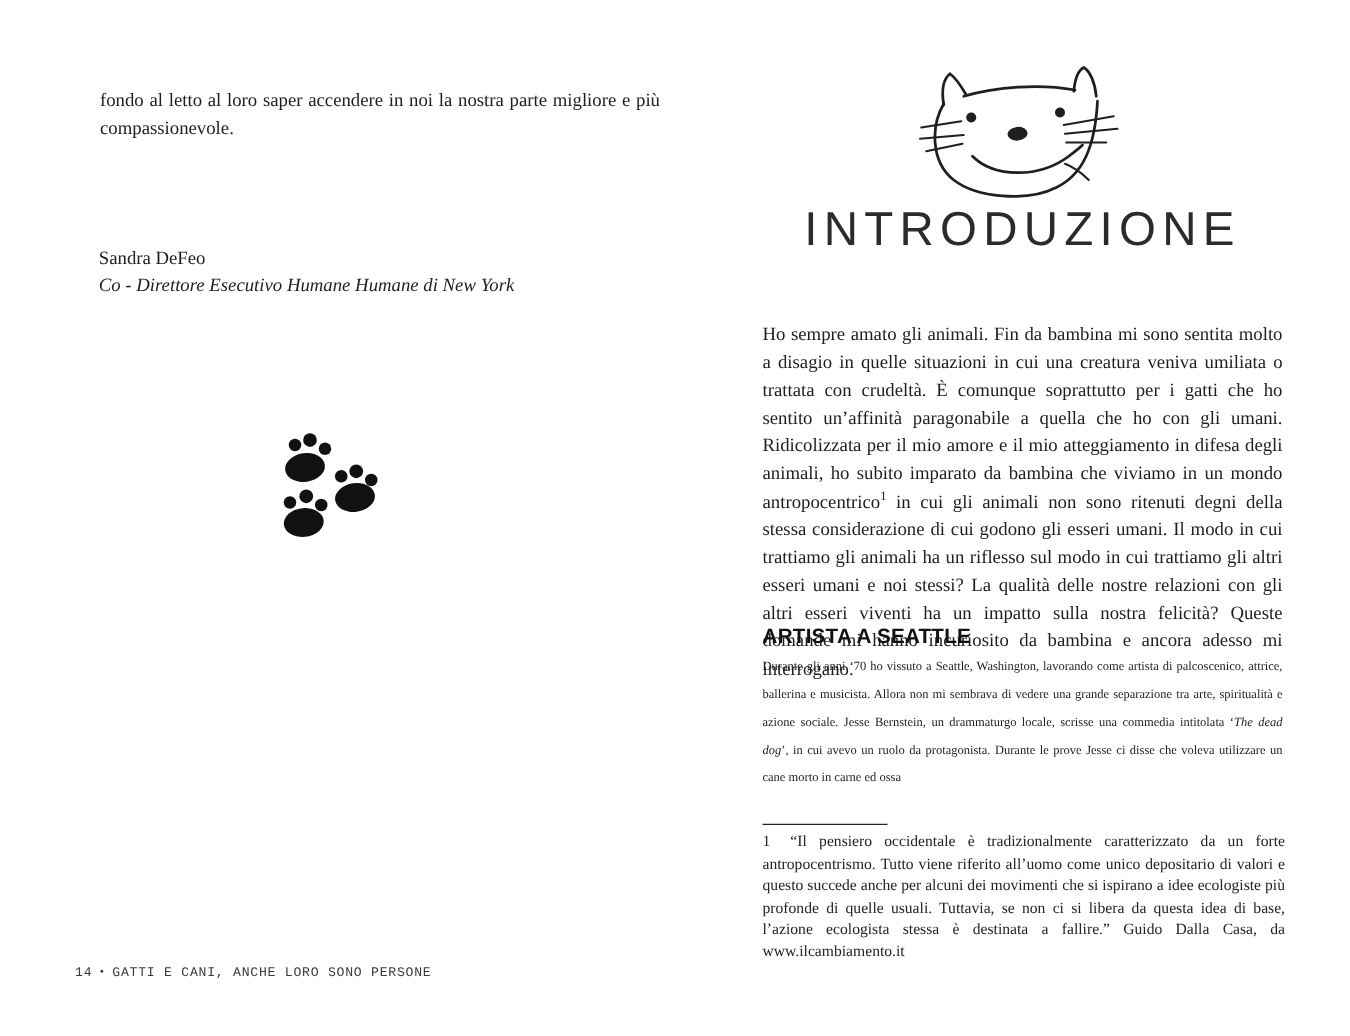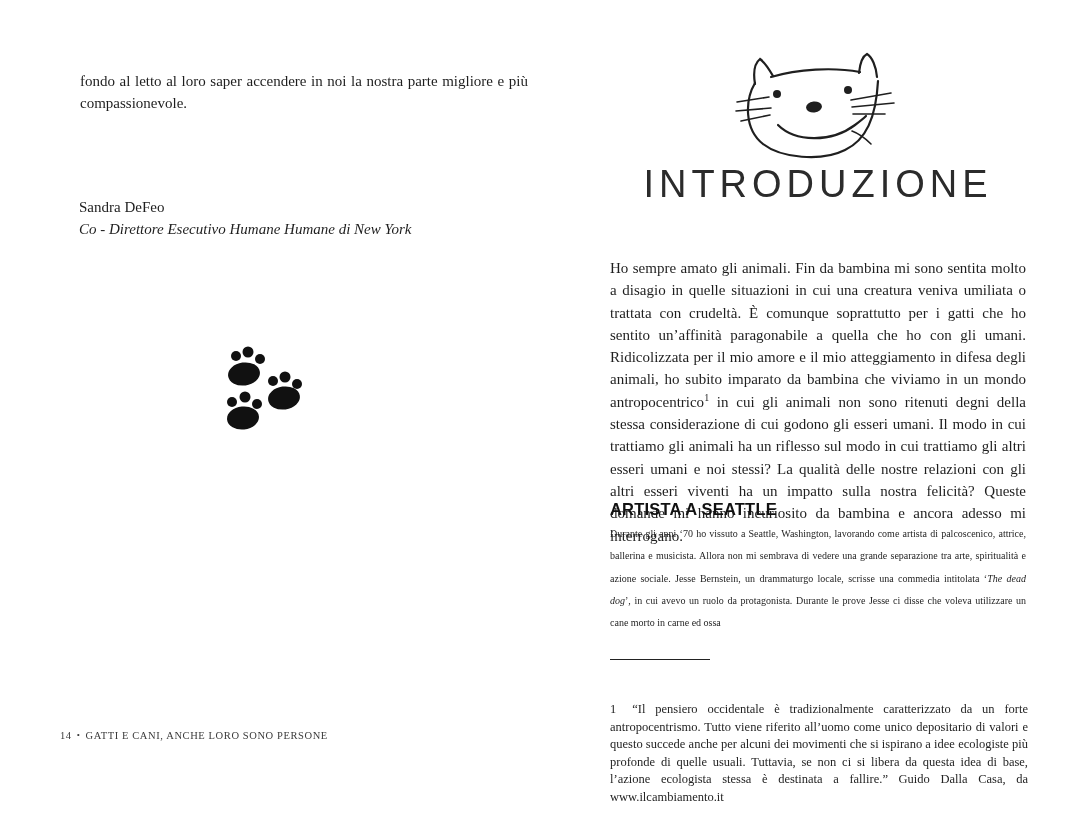--- a/index.html
+++ b/index.html
@@ -20,22 +20,22 @@
     font-size: 15px; line-height: 22px; text-align: justify; margin-left: 20px;
   }
   .indent { text-indent: 22px; }
   .attribution {
     position: absolute; left: 79px; top: 196px;
     font-size: 15px; line-height: 22px;
   }
   .attribution .role { font-style: italic; }
   .paws { position: absolute; left: 218px; top: 345px; }
   .page-footer {
-    position: absolute; left: 60px; top: 730px;
-    font-family: Liberation Serif, serif;
+    position: absolute; left: 60px; top: 773px;
+    font-family: Liberation Mono, monospace;
     font-size: 10.5px; letter-spacing: 0.6px; color: #3a3a3a;
     white-space: nowrap;
   }
   .page-footer .sep { margin: 0 5px; font-size: 9px; position: relative; top: -1px; }
 
   
   .cat { position: absolute; left: 733px; top: 50px; }
   .chapter-title {
     position: absolute; left: 610px; top: 163px; width: 416px;
     margin: 0; text-align: center;
@@ -61,21 +61,20 @@
   }
   .right-body-2 .play-title { font-style: italic; }
   .footnote-rule {
     position: absolute; left: 610px; top: 659px; width: 100px;
     border-top: 1.5px solid #222222; height: 0;
   }
   .footnote {
     position: absolute; left: 610px; top: 665px; width: 418px;
     font-size: 12.5px; line-height: 17.6px; text-align: justify;
     color: #242424;
-    margin-top: 36px;
   }
   .footnote .fn-num { padding-right: 16px; }
 </style>
 </head>
 <body>
 
 <div>
 
   <div class="left-body">
     <p>fondo al letto al loro saper accendere in noi la nostra parte migliore e più compassionevole.</p>

